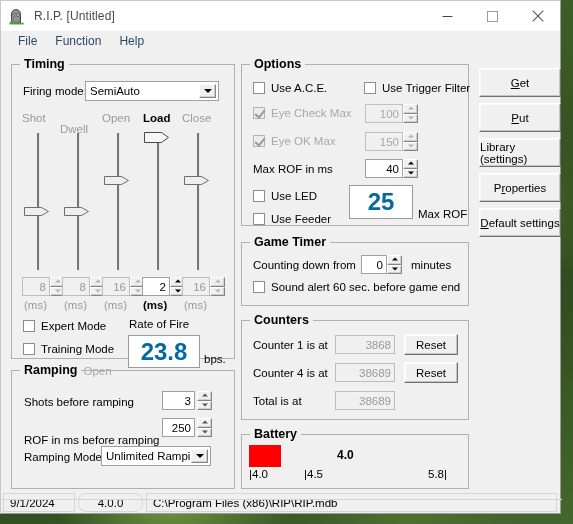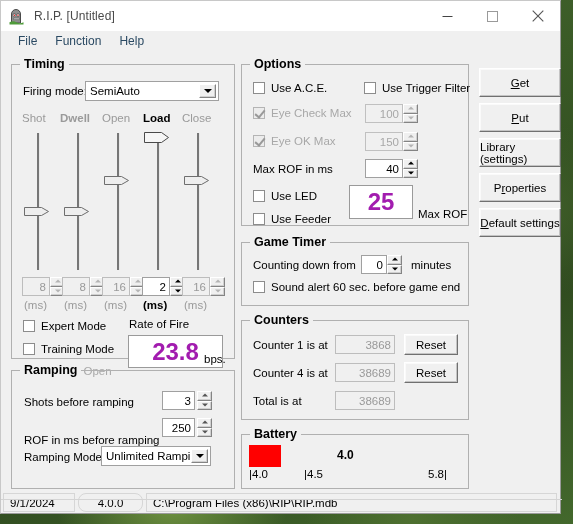--- a/index.html
+++ b/index.html
@@ -174,21 +174,21 @@
   .thumb {
     position: absolute; left: 0; width: 30px; height: 15px;
   }
   .thumb svg { display: block; }
 
   
   .disp {
     position: absolute; box-sizing: border-box;
     background: #fff; border: 1px solid #9a9a9a;
     display: flex; align-items: center; justify-content: center;
-    font-weight: bold; color: #a21caf;
+    font-weight: bold; color: #0369a1;
   }
   
   .batt-block { position: absolute; }
   
   .statusbar {
     flex: 0 0 auto; height: 22px; display: flex; align-items: stretch;
     padding: 2px 0 1px 2px; box-sizing: border-box; background: #f0f0f0;
   }
   .sbpane {
     border: 1px solid #d6d6d6; background: #f0f0f0;
@@ -251,21 +251,21 @@
     <div class="gb" style="left:10px; top:12px; width:222px; height:293px;">
       <div class="gb-title">Timing</div>
 
       <div class="lbl" style="left:11px; top:20px;">Firing mode:</div>
       <div class="combo" style="left:73px; top:16px; width:134px; height:20px;">
         <span>SemiAuto</span>
         <span class="arrowbtn"></span>
       </div>
 
       <div class="lbl dim" style="left:10px;  top:47px;">Shot</div>
-      <div class="lbl dim" style="left:48px;  top:47px;font-weight:bold;">Dwell</div>
+      <div class="lbl dim" style="left:48px;  top:58px;">Dwell</div>
       <div class="lbl dim" style="left:90px;  top:47px;">Open</div>
       <div class="lbl bold" style="left:131px; top:47px;">Load</div>
       <div class="lbl dim" style="left:170px; top:47px;">Close</div>
 
       <div class="track" style="left:12px; top:68px; height:137px;">
         <div class="rail"></div>
         <div class="thumb" style="top:52%;">
           <svg width="30" height="15" viewBox="0 0 30 15">
               <path d="M0.5 3.5 h17 l7 4 l-7 4 h-17 z" fill="#eeeeee" stroke="#6e6e6e" stroke-width="1"></path>
             </svg>
@@ -343,21 +343,21 @@
       <div class="cb" style="left:11px; top:278px;">
         <span class="box"></span>
         <span class="cbl">Training Mode</span>
       </div>
       <div class="cb dis" style="left:11px; top:300px;">
         <span class="box"></span>
         <span class="cbl">Close = Open</span>
       </div>
 
       <div class="lbl" style="left:117px; top:253px;">Rate of Fire</div>
-      <div class="disp" style="left:116px; top:270px; width:95px; height:33px; font-size:24px;">23.8</div>
+      <div class="disp" style="left:116px; top:270px; width:72px; height:33px; font-size:24px;">23.8</div>
       <div class="lbl" style="left:192px; top:288px;">bps.</div>
     </div>
 
     <div class="gb" style="left:10px; top:318px; width:222px; height:117px;">
       <div class="gb-title">Ramping</div>
 
       <div class="lbl" style="left:12px; top:25px;">Shots before ramping</div>
       <div class="tf" style="left:150px; top:20px; width:33px; height:19px;">3</div>
       <div class="spin" style="left:185px; top:20px; height:19px;">
           <div class="up"></div>

